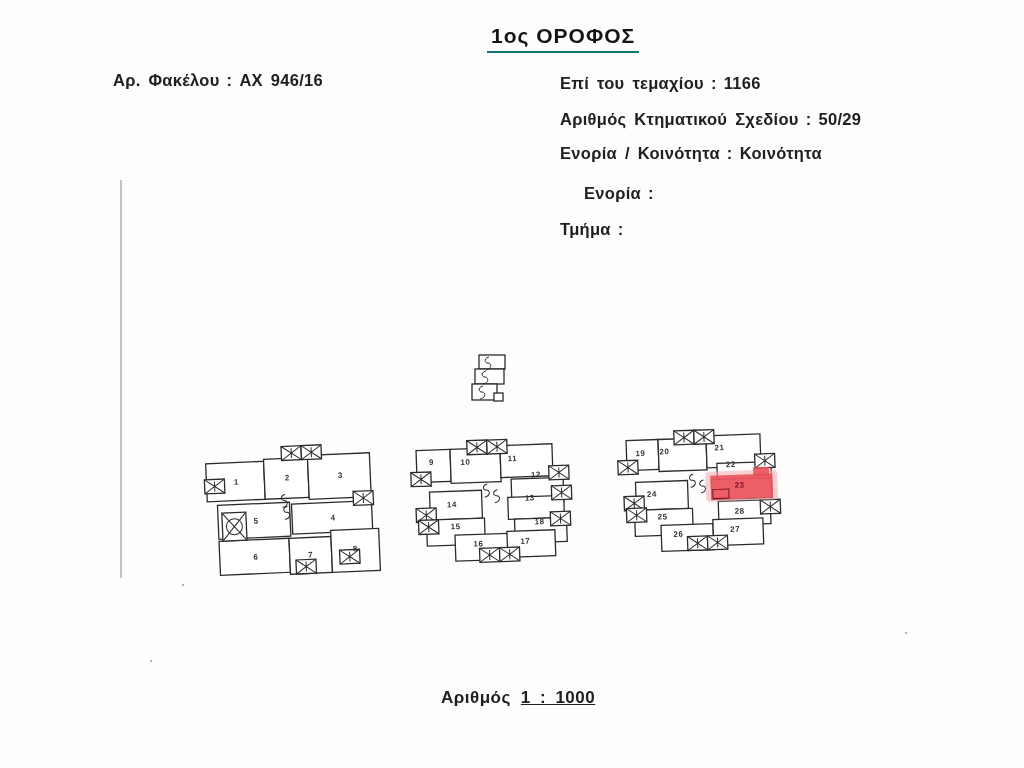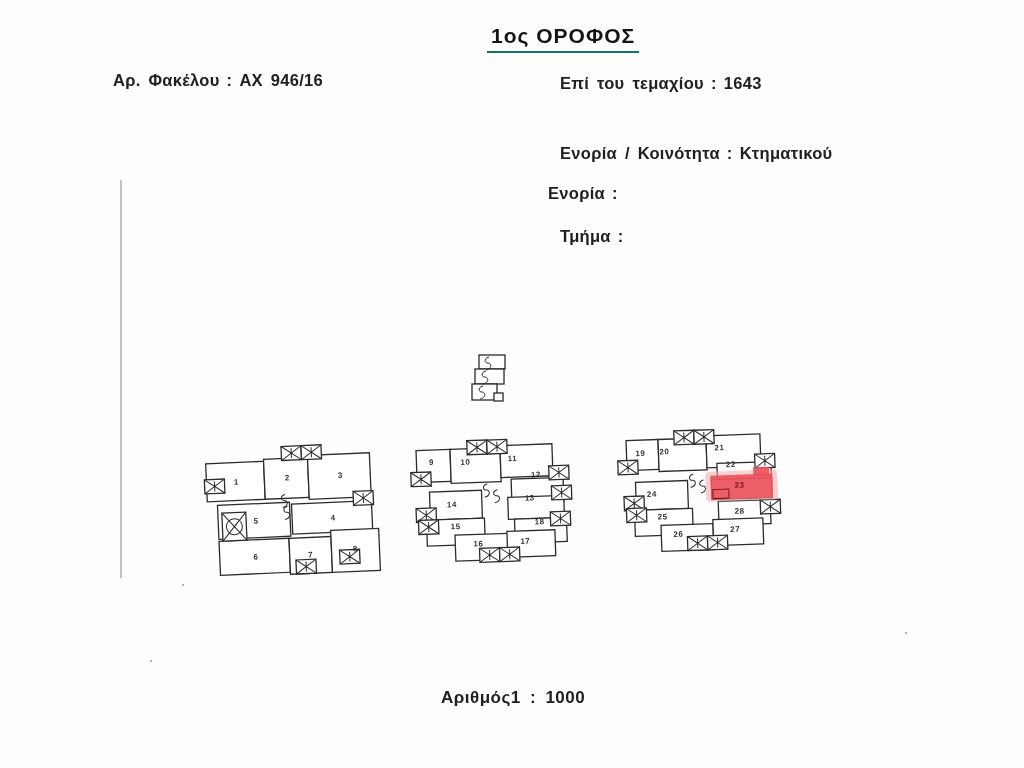--- a/index.html
+++ b/index.html
@@ -16,21 +16,21 @@
   }
   .field {
     position:absolute; font-size:16.5px; font-weight:bold;
     color:#202020; letter-spacing:0.3px; word-spacing:3px; white-space:nowrap;
   }
   .field .fs { margin:0 7px; }
   .scale-wrap {
     position:absolute; left:441px; top:688px;
     font-size:17px; font-weight:bold; color:#202020; letter-spacing:0.5px; word-spacing:4px;
   }
-  .scale-wrap .sv { margin-left:0; }
+  .scale-wrap .sv { margin-left:10px;text-decoration:underline; }
   .vline {
     position:absolute; left:120px; top:180px; width:2px; height:398px;
     background:#c2c2c2;
   }
   .speck { position:absolute; width:2px; height:2px; background:#9a9a9a; border-radius:50%; }
   svg.plan { position:absolute; overflow:visible; }
   svg .w  { fill:#ffffff; stroke:#2b2b2b; stroke-width:1.3; stroke-linejoin:miter; }
   svg .s  { fill:none; stroke:#2b2b2b; stroke-width:1; }
   svg .thin { fill:none; stroke:#7a1520; stroke-width:1; }
   .unum {
@@ -47,29 +47,32 @@
 
   <div class="title-wrap">
     <span>1ος ΟΡΟΦΟΣ</span>
   </div>
 
   <div class="field" style="left:88px; top:71px;margin-left:25px;">
     <span class="fl">Αρ. Φακέλου</span><span class="fs">:</span><span class="fv">ΑΧ 946/16</span>
   </div>
 
   <div class="field" style="left:560px; top:74px;">
-    <span class="fl">Επί του τεμαχίου</span><span class="fs">:</span><span class="fv">1643</span>
+    <span class="fl">Επί του τεμαχίου</span><span class="fs">:</span><span class="fv">1166</span>
+  </div>
+  <div class="field" style="left:560px; top:110px;">
+    <span class="fl">Αριθμός Κτηματικού Σχεδίου</span><span class="fs">:</span><span class="fv">50/29</span>
   </div>
   <div class="field" style="left:560px; top:144px;">
-    <span class="fl">Ενορία / Κοινότητα</span><span class="fs">:</span><span class="fv">Κτηματικού</span>
-  </div>
-  <div class="field" style="left:548px; top:184px;">
+    <span class="fl">Ενορία / Κοινότητα</span><span class="fs">:</span><span class="fv">Κοινότητα</span>
+  </div>
+  <div class="field" style="left:584px; top:184px;">
     <span class="fl">Ενορία</span><span class="fs">:</span><span class="fv"></span>
   </div>
-  <div class="field" style="left:560px; top:227px;">
+  <div class="field" style="left:560px; top:220px;">
     <span class="fl">Τμήμα</span><span class="fs">:</span><span class="fv"></span>
   </div>
 
   <div class="vline"></div>
 
   <div class="speck" style="left:182px; top:584px;"></div>
   <div class="speck" style="left:150px; top:660px;"></div>
   <div class="speck" style="left:905px; top:632px;"></div>
 
   <svg class="defs">

